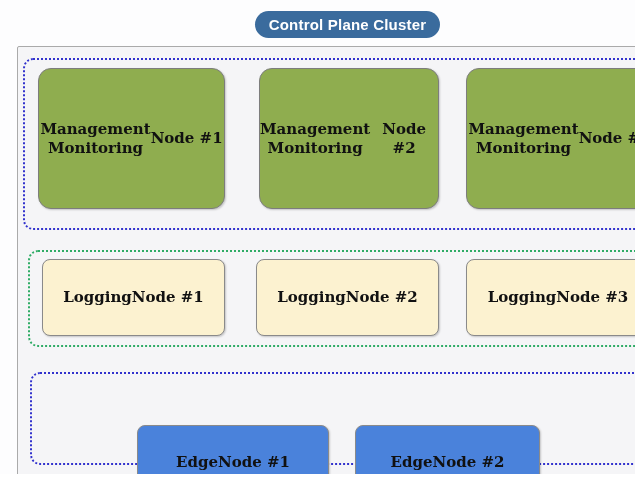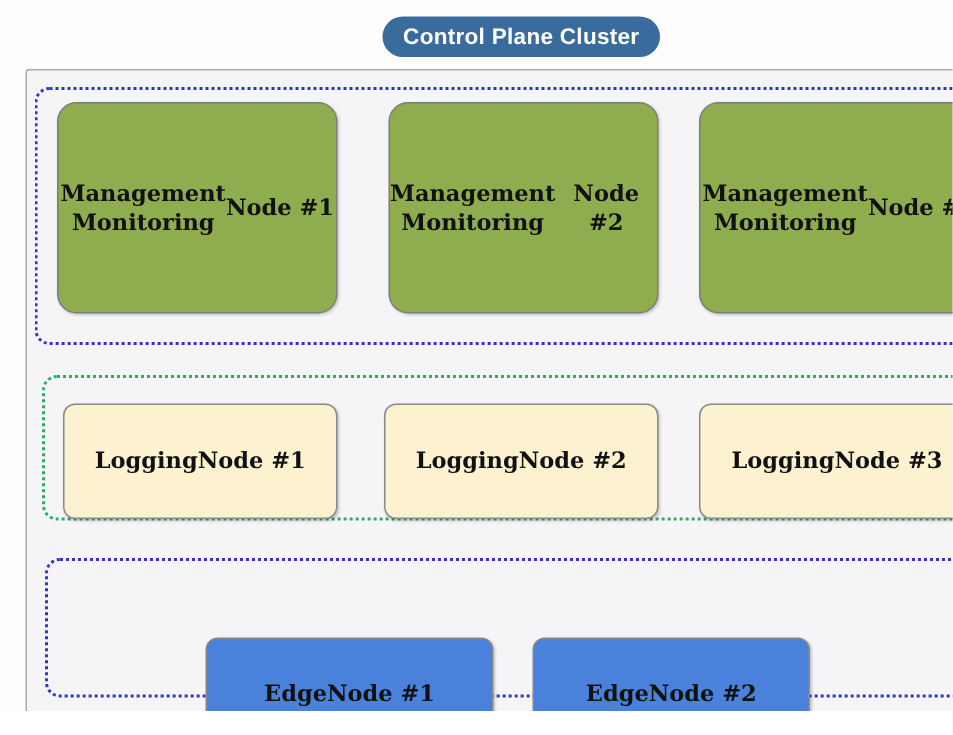--- a/index.html
+++ b/index.html
@@ -69,21 +69,21 @@
   .node-mgmt{
     top:8px;height:139px;
     background:var(--management-node);
     border:1.5px solid #7d7d7d;
     border-radius:13px;
   }
   .node-mgmt.c1{left:13px;width:185px;}
   .node-mgmt.c2{left:234px;width:178px;}
   .node-mgmt.c3{left:441px;width:185px;}
   .node-log{
-    top:17px;height:75px;
+    top:7px;height:75px;
     background:var(--logging-node);
     border:1.5px solid #8a8a8a;
     border-radius:8px;
   }
   .node-log.c1{left:12px;width:181px;}
   .node-log.c2{left:226px;width:181px;}
   .node-log.c3{left:436px;width:182px;}
   .node-edge{
     top:5px;height:72px;
     background:var(--edge-node);

